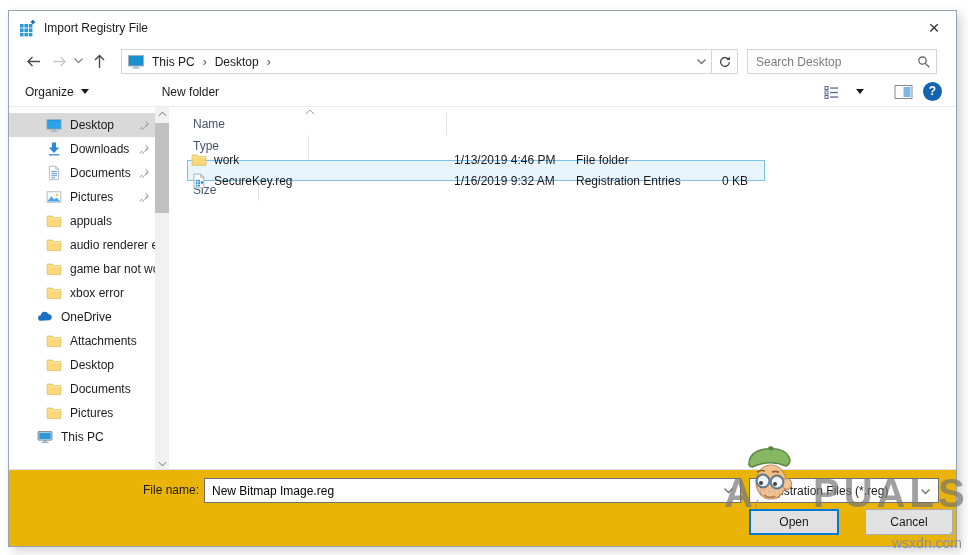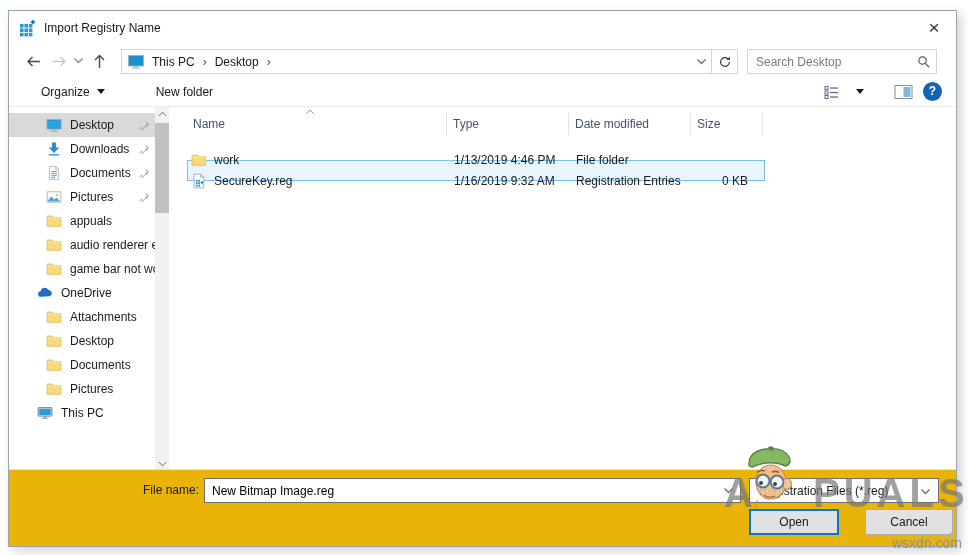--- a/index.html
+++ b/index.html
@@ -30,45 +30,45 @@
   .searchbox { position:absolute; left:738px; top:4px; width:190px; height:25px; border:1px solid #d4d4d4;
                background:#fff; display:flex; align-items:center; }
   .searchbox input { flex:1; border:none; outline:none; font:12px "Liberation Sans",sans-serif; color:#ef4444; padding-left:8px; width:100px; background:transparent; }
   .searchbox input::placeholder { color:#7a7a7a; }
   .search-mag { width:24px; display:flex; justify-content:center; }
 
   
   .toolbar { position:absolute; left:0; top:66px; right:0; height:30px; display:flex; align-items:center;
              border-bottom:1px solid #ebebeb; }
   .tb-item { display:flex; align-items:center; }
-  .organize { margin-left:32px; }
+  .organize { margin-left:16px; }
   .caret-dn { width:0; height:0; border-left:4px solid transparent; border-right:4px solid transparent;
               border-top:5px solid #1a1a1a; margin-left:7px; }
-  .newfolder { margin-left:24px;padding-left:27px; }
+  .newfolder { margin-left:46px;padding-left:27px; }
   .tb-right { margin-left:auto; margin-right:14px; display:flex; align-items:center; gap:9px; }
   .tb-gap { width:12px; }
   .help-circle { width:19px; height:19px; border-radius:50%; background:#1464b4; color:#fff; text-align:center;
                  line-height:19px; font-weight:bold; font-size:12px; }
 
   
   .sidebar { position:absolute; left:0; top:96px; width:146px; height:364px; overflow:hidden; padding-top:6px; }
   .side-item { height:24px; display:flex; align-items:center; position:relative; cursor:default; }
   .side-item.gap { margin-top:0; }
   .side-item.sel { background:#d9d9d9; }
   .side-item .sicon { width:17px; height:17px; flex:0 0 17px; }
   .side-item.lvl0 .sicon { margin-left:28px; } .side-item.lvl1 .sicon { margin-left:37px; }
   .slabel { margin-left:7px; white-space:nowrap; overflow:hidden; }
   .pin { position:absolute; right:5px; top:6px; width:12px; height:12px; }
 
   .vscroll { position:absolute; left:146px; top:96px; width:14px; height:364px; background:#f1f1f1; }
   .vs-arrow { position:absolute; left:0; width:14px; height:14px; display:flex; align-items:center; justify-content:center; }
   .vs-thumb { position:absolute; left:0; top:16px; width:14px; height:90px; background:#c1c1c1; }
 
   .filearea { position:absolute; left:160px; top:96px; right:1px; height:364px; }
-  .fl-header { position:absolute; left:18px; top:6px; display:flex; color:#44536b; }
+  .fl-header { position:absolute; left:18px; top:6px; display:flex; color:#44536b;flex-direction:column; }
   .fl-h { height:22px; line-height:22px; padding-left:6px; border-right:1px solid #e4e4e4; position:relative; }
   .w-name{ width:260px; } .w-date{ width:122px; } .w-type{ width:122px; } .w-size{ width:72px; }
   .sort-caret { position:absolute; left:118px; top:-4px; }
   .fl-rows { position:absolute; left:18px; top:32px; }
   .frow { display:flex; height:21px; align-items:center; border:1px solid transparent; }
   .frow.sel { background:#e9f5fd; border-color:#7cc1ee; }
   .fc { overflow:hidden; white-space:nowrap;margin-top:20px; }
   .fc.name { width:260px; display:flex; align-items:center; padding-left:3px; }
   .fc.name .ficon { width:16px; height:16px; margin-right:7px; flex:0 0 16px; }
   .fc.date { width:122px; padding-left:6px; }
@@ -110,21 +110,21 @@
           <rect x="9.8" y="4" width="3.6" height="3.6"></rect>
         <rect x="1" y="8.4" width="3.6" height="3.6"></rect>
           <rect x="5.4" y="8.4" width="3.6" height="3.6"></rect>
           <rect x="9.8" y="8.4" width="3.6" height="3.6"></rect>
         <rect x="1" y="12.8" width="3.6" height="3.6"></rect>
           <rect x="5.4" y="12.8" width="3.6" height="3.6"></rect>
           <rect x="9.8" y="12.8" width="3.6" height="3.6"></rect>
       </g>
       <rect x="12.2" y="0.4" width="3.4" height="3.4" transform="rotate(45 13.9 2.1)" fill="#1470b8"></rect>
     </svg>
-    <span class="title-text">Import Registry Name</span>
+    <span class="title-text">Import Registry File</span>
     <span class="close-btn">×</span>
   </div>
 
   <div class="navrow">
     <svg class="nav-ic ic-back" viewBox="0 0 17 17">
         <path d="M15 8.5H3M7.5 4L3 8.5 7.5 13" stroke="#4a4a4a" stroke-width="1.4" fill="none"></path>
       </svg>
     <svg class="nav-ic ic-fwd" viewBox="0 0 17 17">
         <path d="M2 8.5h12M9.5 4L14 8.5 9.5 13" stroke="#c8c8c8" stroke-width="1.4" fill="none"></path>
       </svg>
@@ -263,20 +263,27 @@
             <path d="M1.2 5.6h14.6" stroke="#fde9a8" stroke-width="1"></path>
           </svg></span>
         <span class="slabel">audio renderer e</span>
       </div>
       <div class="side-item lvl1">
         <span class="sicon"><svg viewBox="0 0 17 17" width="16" height="16">
             <path d="M1.2 3.2h5.4l1.4 1.7h7.8v9.3H1.2z" fill="#fbd978" stroke="#dfb755" stroke-width=".8"></path>
             <path d="M1.2 5.6h14.6" stroke="#fde9a8" stroke-width="1"></path>
           </svg></span>
         <span class="slabel">game bar not wo</span>
+      </div>
+      <div class="side-item lvl1">
+        <span class="sicon"><svg viewBox="0 0 17 17" width="16" height="16">
+            <path d="M1.2 3.2h5.4l1.4 1.7h7.8v9.3H1.2z" fill="#fbd978" stroke="#dfb755" stroke-width=".8"></path>
+            <path d="M1.2 5.6h14.6" stroke="#fde9a8" stroke-width="1"></path>
+          </svg></span>
+        <span class="slabel">xbox error</span>
       </div>
       <div class="side-item lvl0 gap">
         <span class="sicon"><svg viewBox="0 0 17 17" width="16" height="16">
             <path d="M4.4 12.6a3 3 0 0 1-.4-6A4.2 4.2 0 0 1 12 5.4a3.4 3.4 0 0 1 1.4 6.6z" fill="#1e6fc4"></path>
           </svg></span>
         <span class="slabel">OneDrive</span>
       </div>
       <div class="side-item lvl1">
         <span class="sicon"><svg viewBox="0 0 17 17" width="16" height="16">
             <path d="M1.2 3.2h5.4l1.4 1.7h7.8v9.3H1.2z" fill="#fbd978" stroke="#dfb755" stroke-width=".8"></path>

